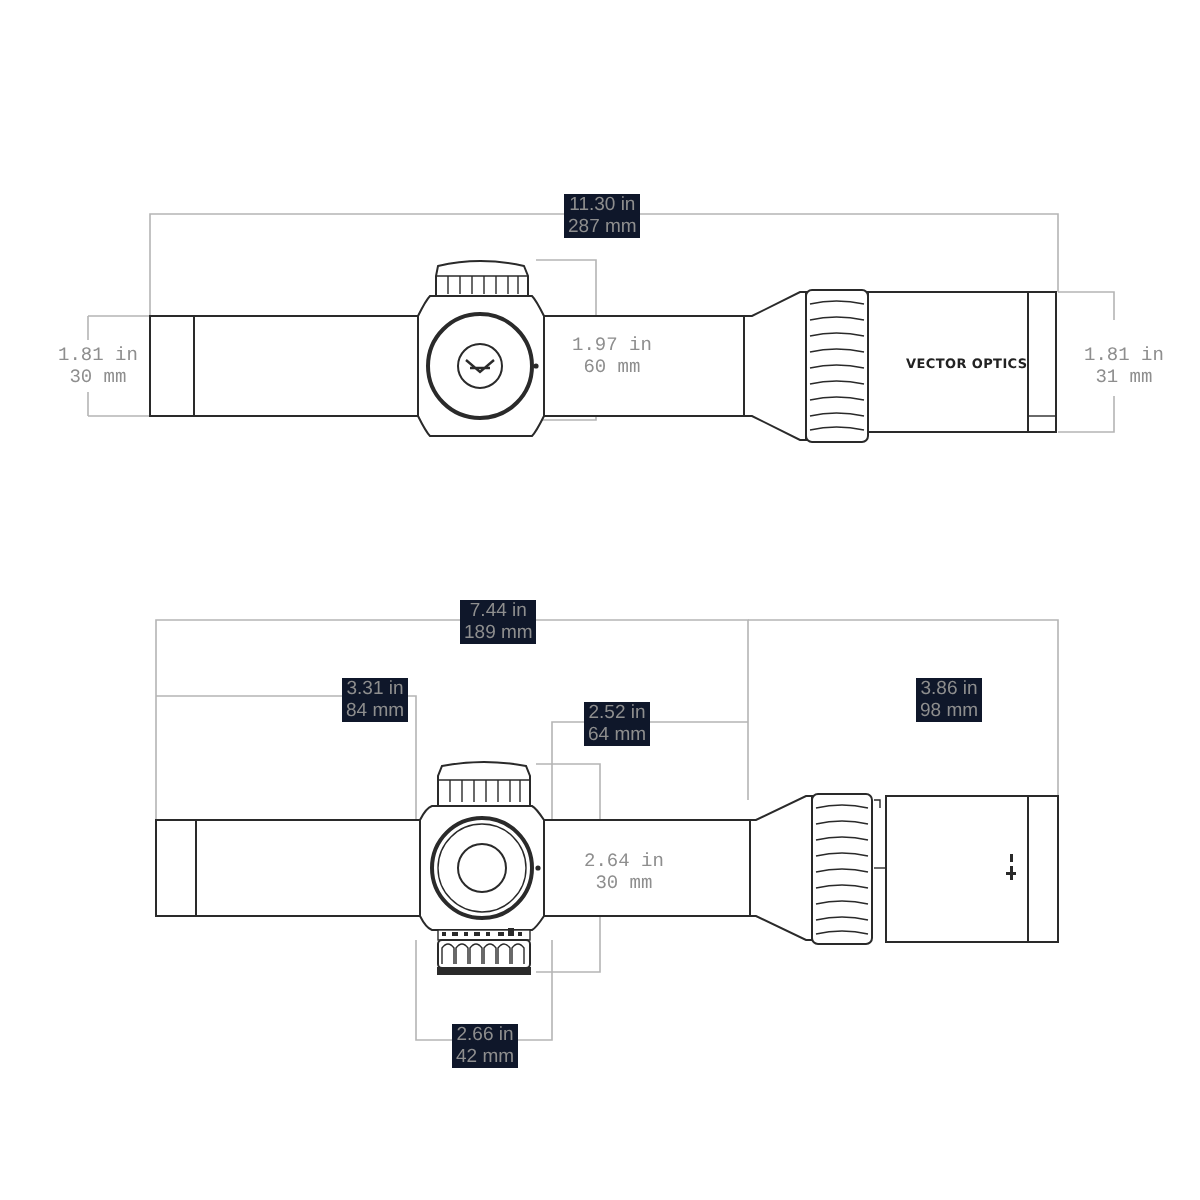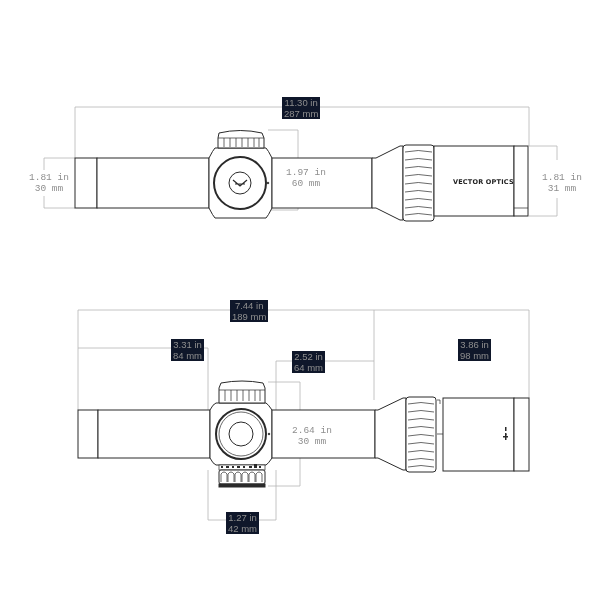--- a/index.html
+++ b/index.html
@@ -204,15 +204,15 @@
 </div>
 <div class="dim-label" style="left:458px; top:300px;margin-top:39px;">
   <span class="l1">3.86 in</span>
   <span class="l2">98 mm</span>
 </div>
 <div class="dim-label left" style="left:290px; top:425px;">
   <span class="l1">2.64 in</span>
   <span class="l2">30 mm</span>
 </div>
 <div class="dim-label" style="left:226px; top:512px;">
-  <span class="l1">1.27 in</span>
+  <span class="l1">2.66 in</span>
   <span class="l2">42 mm</span>
 </div>
 
 </body></html>

